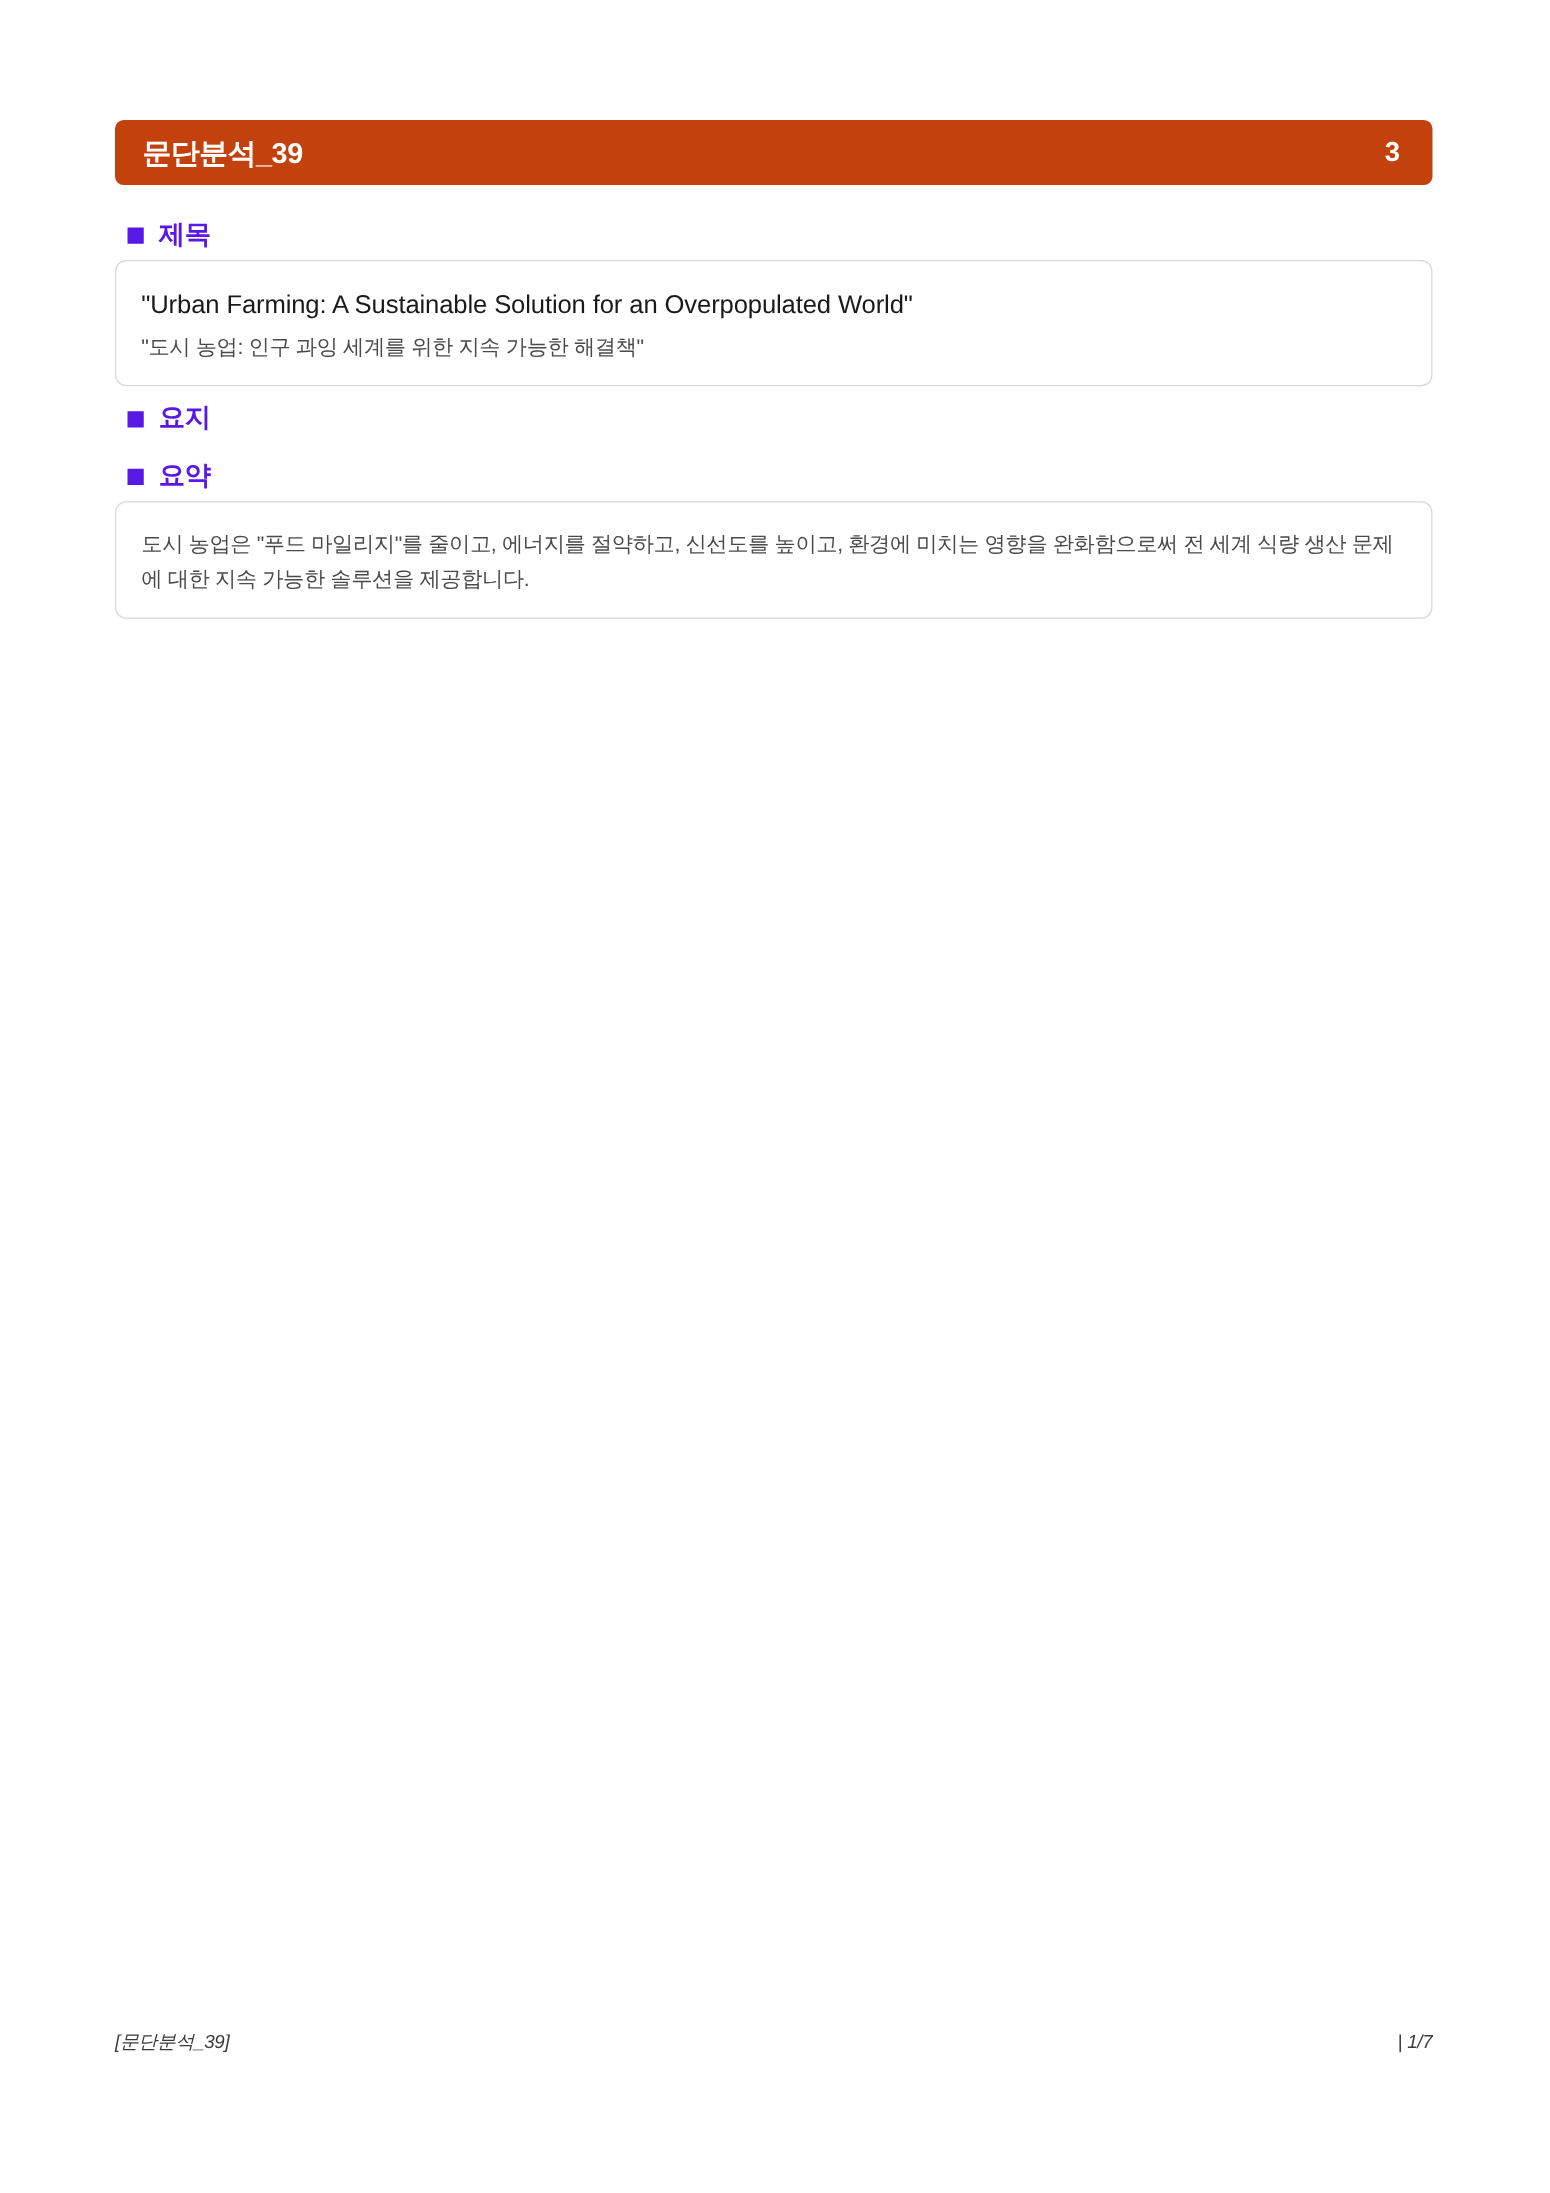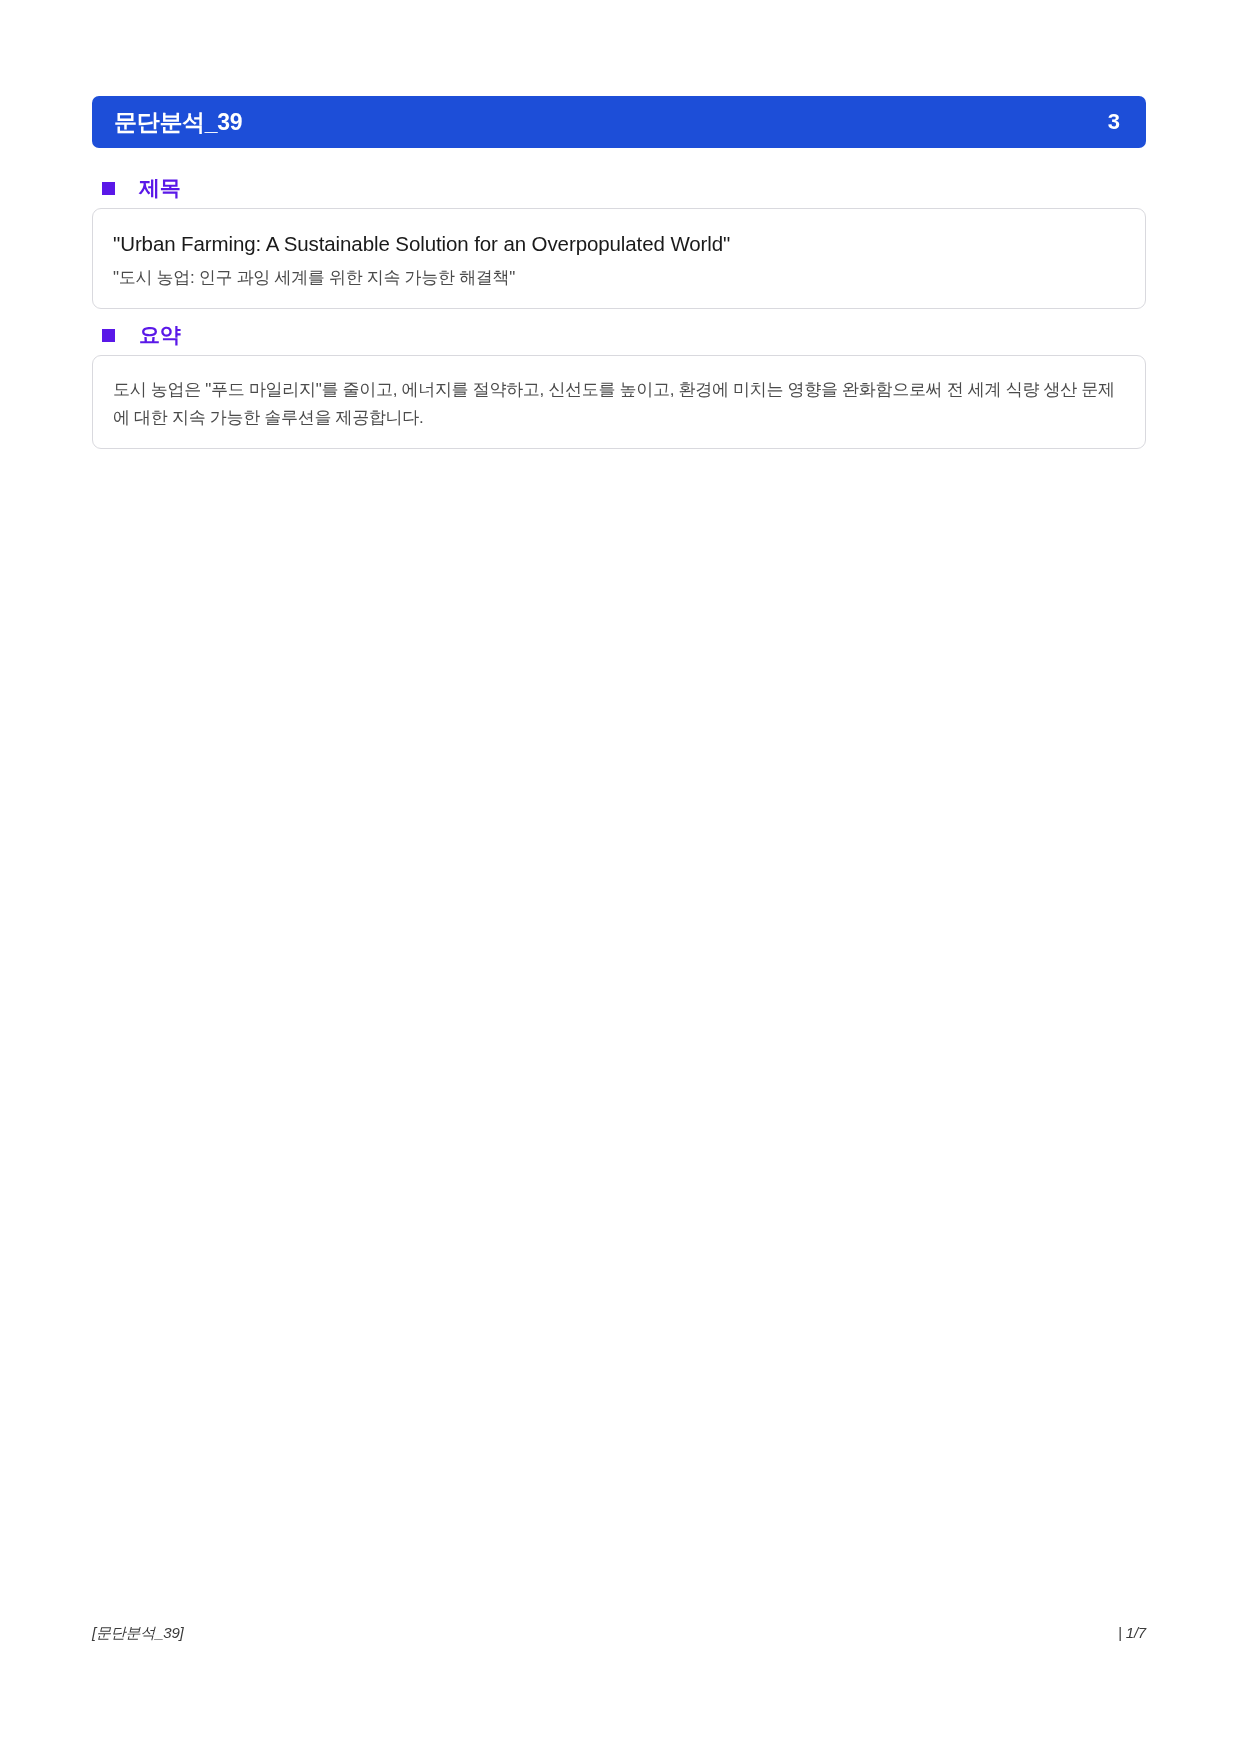--- a/index.html
+++ b/index.html
@@ -27,21 +27,21 @@
     padding: 0;
   }
 
   
   .doc-header {
     position: absolute;
     left: 92px;
     top: 96px;
     width: 1054px;
     height: 52px;
-    background: #1d4ed8;
+    background: #c2410c;
     border-radius: 7px;
     display: flex;
     align-items: center;
     justify-content: space-between;
     box-sizing: border-box;
     padding: 0 26px 0 22px;
   }
   .doc-header .title {
     color: #ffffff;
     font-size: 23px;
@@ -64,21 +64,21 @@
     width: 1054px;
   }
 
   .section {
     margin-bottom: 4px;
   }
 
   .section-head {
     display: flex;
     align-items: center;
-    gap: 24px;
+    gap: 12px;
     padding: 10px 0 9px 10px;
   }
   .bullet-square {
     display: inline-block;
     width: 13px;
     height: 13px;
     background: #5a18e8;
     flex: 0 0 auto;
     position: relative;
     top: 1px;
@@ -150,20 +150,24 @@
         <span class="label">제목</span>
       </div>
       <div class="card">
         <p class="en-text">"Urban Farming: A Sustainable Solution for an Overpopulated World"</p>
         <p class="ko-text">"도시 농업: 인구 과잉 세계를 위한 지속 가능한 해결책"</p>
       </div>
     </div>
 
 
     <div class="section">
+      <div class="section-head">
+        <span class="bullet-square"></span>
+        <span class="label">요지</span>
+      </div>
     </div>
 
     <div class="section">
       <div class="section-head">
         <span class="bullet-square"></span>
         <span class="label">요약</span>
       </div>
       <div class="card">
         <p class="ko-text">도시 농업은 "푸드 마일리지"를 줄이고, 에너지를 절약하고, 신선도를 높이고, 환경에 미치는 영향을 완화함으로써 전 세계 식량 생산 문제에 대한 지속 가능한 솔루션을 제공합니다.</p>
       </div>

